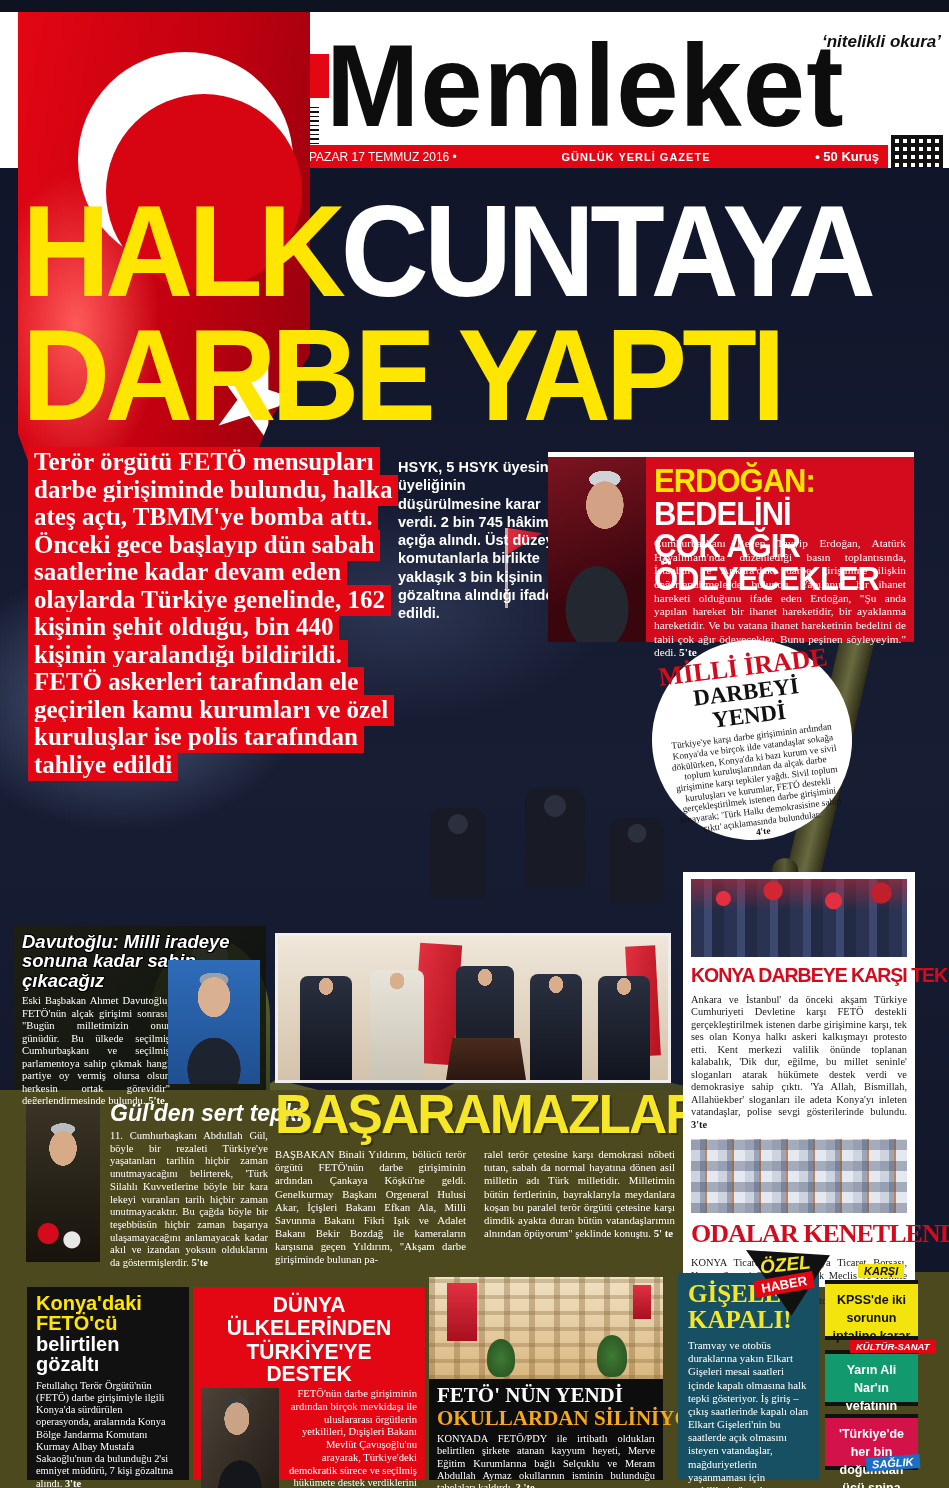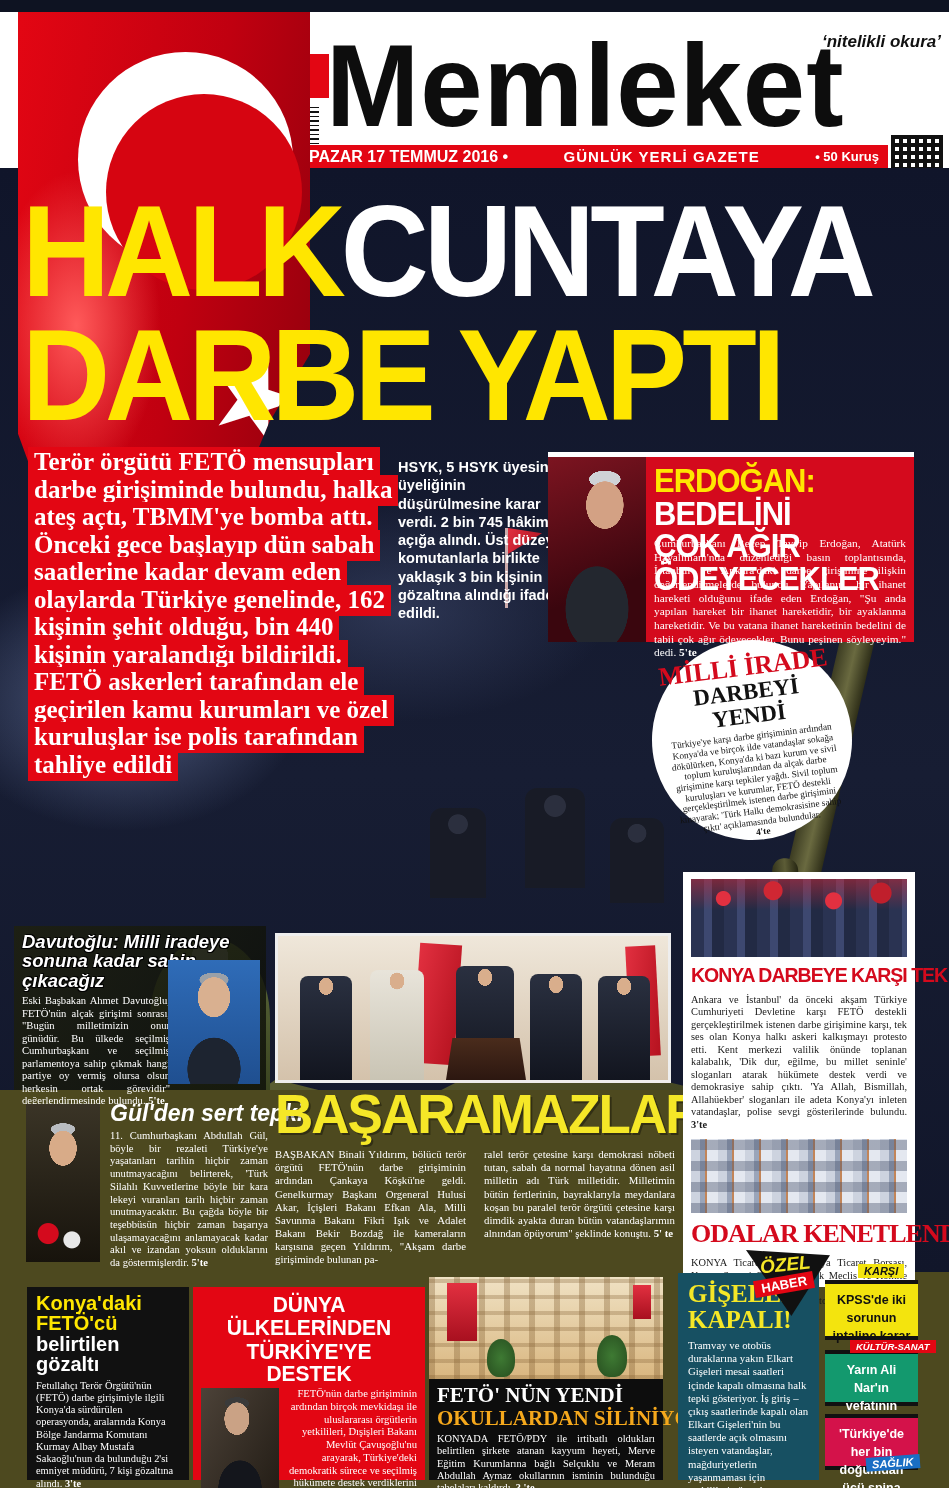--- a/index.html
+++ b/index.html
@@ -11,22 +11,22 @@
   .topbar{left:0;top:0;width:949px;height:12px;background:#0e1322;}
   .masthead{left:0;top:12px;width:949px;height:156px;background:#ffffff;}
   .tagline{right:8px;top:20px;font-size:17px;font-weight:700;font-style:italic;color:#111;}
   .brand{left:326px;top:16px;font-size:112px;line-height:1;font-weight:900;color:#0d0d0d;
          letter-spacing:1px;transform:scaleY(1.04);transform-origin:top left;}
   .redsq{left:299px;top:42px;width:30px;height:44px;background:#e30613;}
   .barcode{left:301px;top:92px;width:18px;height:72px;
            background:repeating-linear-gradient(0deg,#111 0 2px,#fff 2px 5px,#111 5px 6px,#fff 6px 9px);}
   .redbar{left:299px;top:133px;width:590px;height:23px;background:#e30613;color:#fff;
           display:flex;align-items:center;justify-content:space-between;padding:0 10px;box-sizing:border-box;}
-  .redbar .d{font-size:16px;font-weight:700;}
-  .redbar .g{font-size:15px;font-weight:900;letter-spacing:1px;}
+  .redbar .d{font-size:12px;font-weight:400;}
+  .redbar .g{font-size:11px;font-weight:900;letter-spacing:1px;}
   .redbar .p{font-size:13px;font-weight:900;}
   .subbar{left:299px;top:157px;width:590px;height:16px;display:flex;align-items:center;
           justify-content:space-between;padding:0 10px;box-sizing:border-box;color:#13203a;}
   .subbar .issn{font-size:9px;font-weight:900;border-bottom:2px solid #13203a;}
   .subbar .web{font-size:10px;font-weight:700;letter-spacing:4px;}
   .subbar .tel{font-size:11px;font-weight:900;}
   .qr{left:891px;top:123px;width:52px;height:52px;background:
       repeating-linear-gradient(0deg,#111 0 4px,transparent 4px 8px),
       repeating-linear-gradient(90deg,#111 0 4px,#fff 4px 8px);outline:3px solid #fff;}
 

